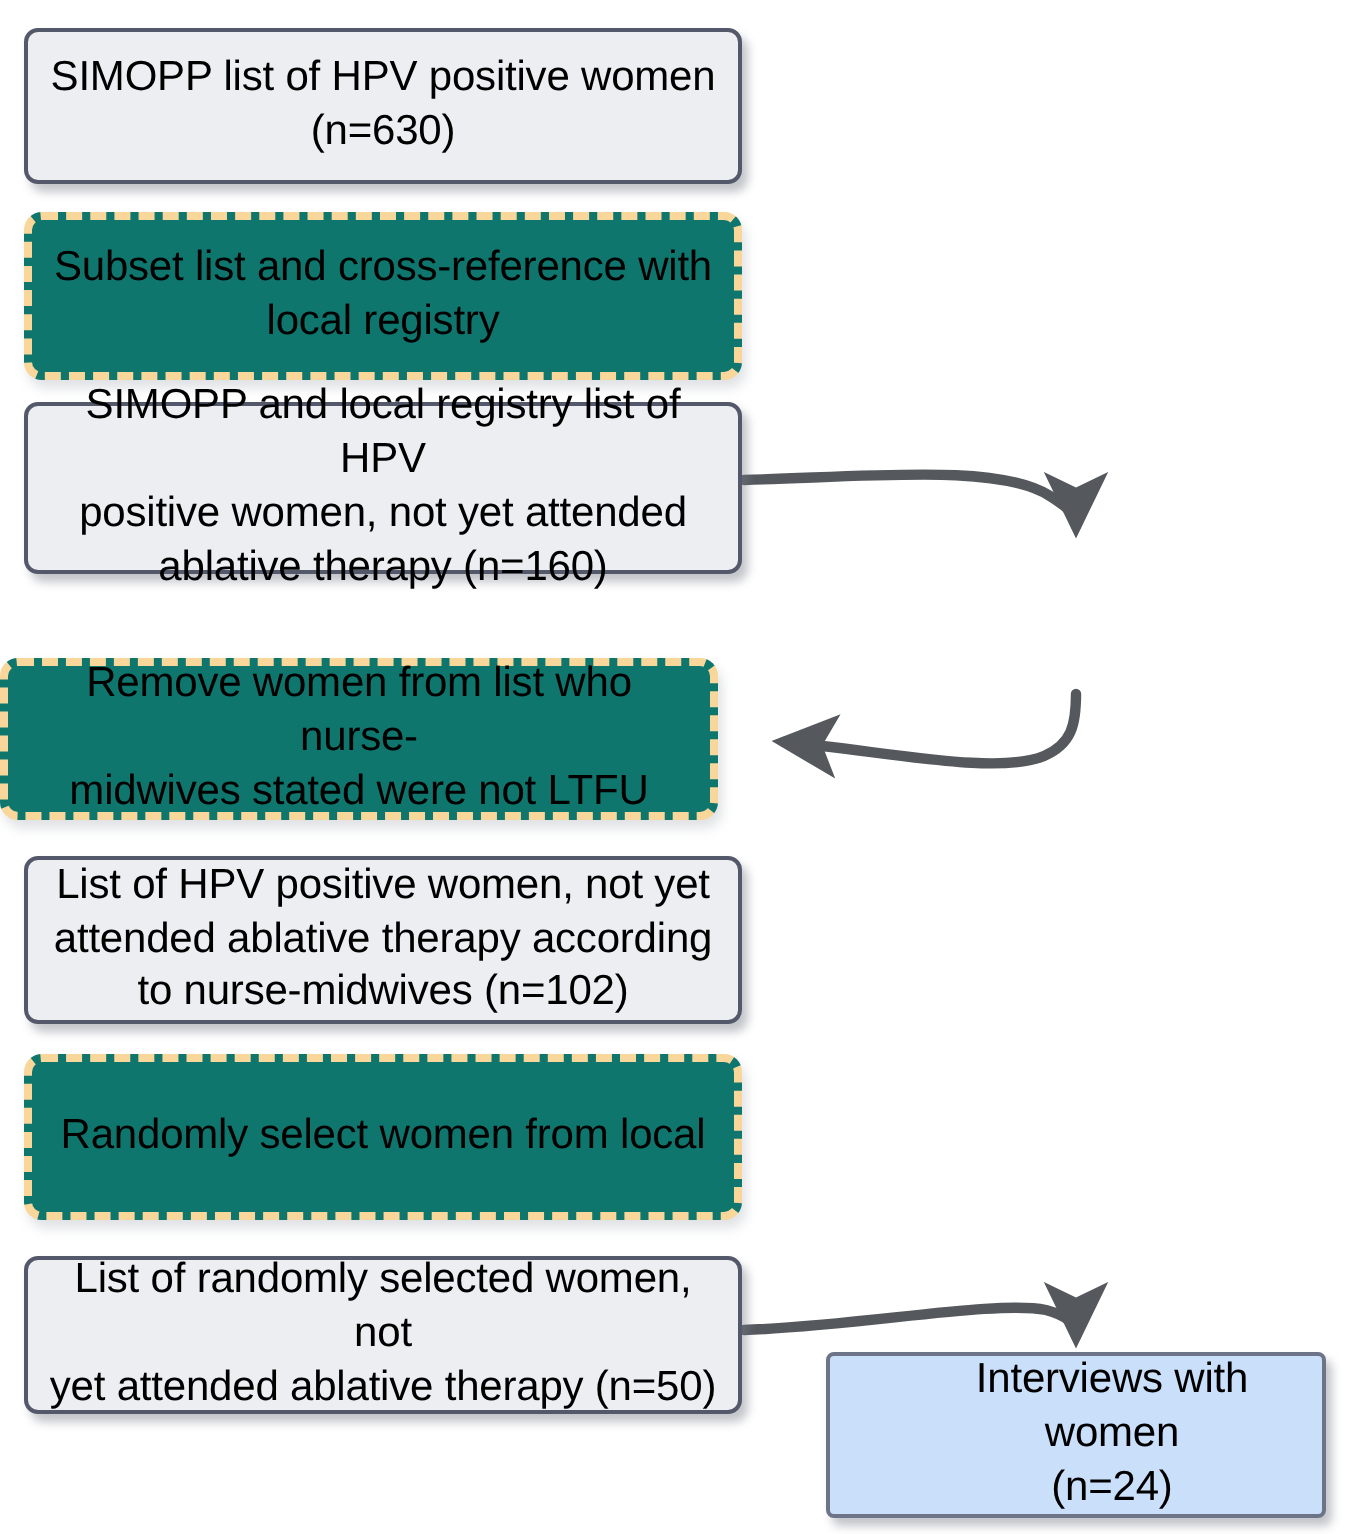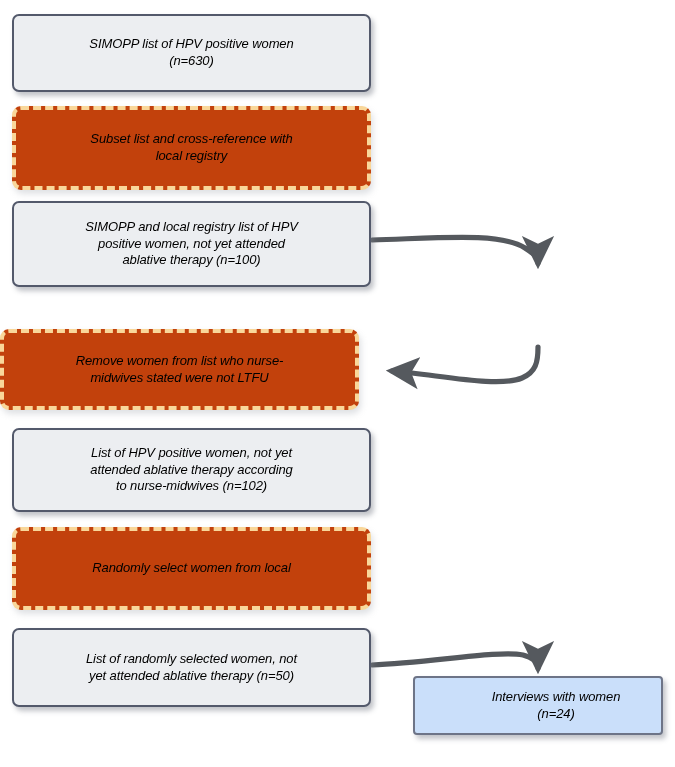--- a/index.html
+++ b/index.html
@@ -17,38 +17,37 @@
     background: #ffffff;
     overflow: hidden;
   }
   .node {
     position: absolute;
     box-sizing: border-box;
     display: flex;
     align-items: center;
     justify-content: center;
     text-align: center;
-    font-size: 13px;
+    font-size: 21px;
     line-height: 1.28;
     color: #000000;
     letter-spacing: -0.1px;
     white-space: pre-line;
     padding: 2px 8px;
-    font-style: italic;
   }
   
   .node.solid {
     background: #eceef1;
     border: 2.2px solid #53596b;
     border-radius: 7px;
     box-shadow: 3px 4px 5px rgba(120,125,135,0.45);
   }
   
   .node.dashed {
-    background: #c2410c;
+    background: #0f766e;
     border: 4.5px dashed #f9d79a;
     border-radius: 9px;
     box-shadow: 2px 4px 6px rgba(150,155,165,0.30);
   }
   
   .node.blue {
     background: #cadffa;
     border: 2.2px solid #6d7487;
     border-radius: 4px;
     box-shadow: 3px 4px 5px rgba(120,125,135,0.45);
@@ -87,21 +86,21 @@
   </div>
 
   <div class="node dashed" style="left:12px; top:106px; width:359px; height:84px;">
     <span>Subset list and cross-reference with
 local registry</span>
   </div>
 
   <div class="node solid" style="left:12px; top:201px; width:359px; height:86px;">
     <span>SIMOPP and local registry list of HPV
 positive women, not yet attended
-ablative therapy (n=100)</span>
+ablative therapy (n=160)</span>
   </div>
 
 
   <div class="node dashed" style="left:0; top:329px; width:359px; height:81px;">
     <span>Remove women from list who nurse-
 midwives stated were not LTFU</span>
   </div>
 
   <div class="node solid" style="left:12px; top:428px; width:359px; height:84px;justify-content:center;">
     <span>List of HPV positive women, not yet
@@ -111,18 +110,18 @@
 
   <div class="node dashed" style="left:12px; top:527px; width:359px; height:83px;">
     <span>Randomly select women from local</span>
   </div>
 
   <div class="node solid" style="left:12px; top:628px; width:359px; height:79px;">
     <span>List of randomly selected women, not
 yet attended ablative therapy (n=50)</span>
   </div>
 
-  <div class="node blue" style="left:413px; top:676px; width:250px; height:59px;padding-left:44px;">
+  <div class="node blue" style="left:413px; top:676px; width:250px; height:83px;padding-left:44px;">
     <span>Interviews with women
 (n=24)</span>
   </div>
 
 </div>
 
 </body></html>

